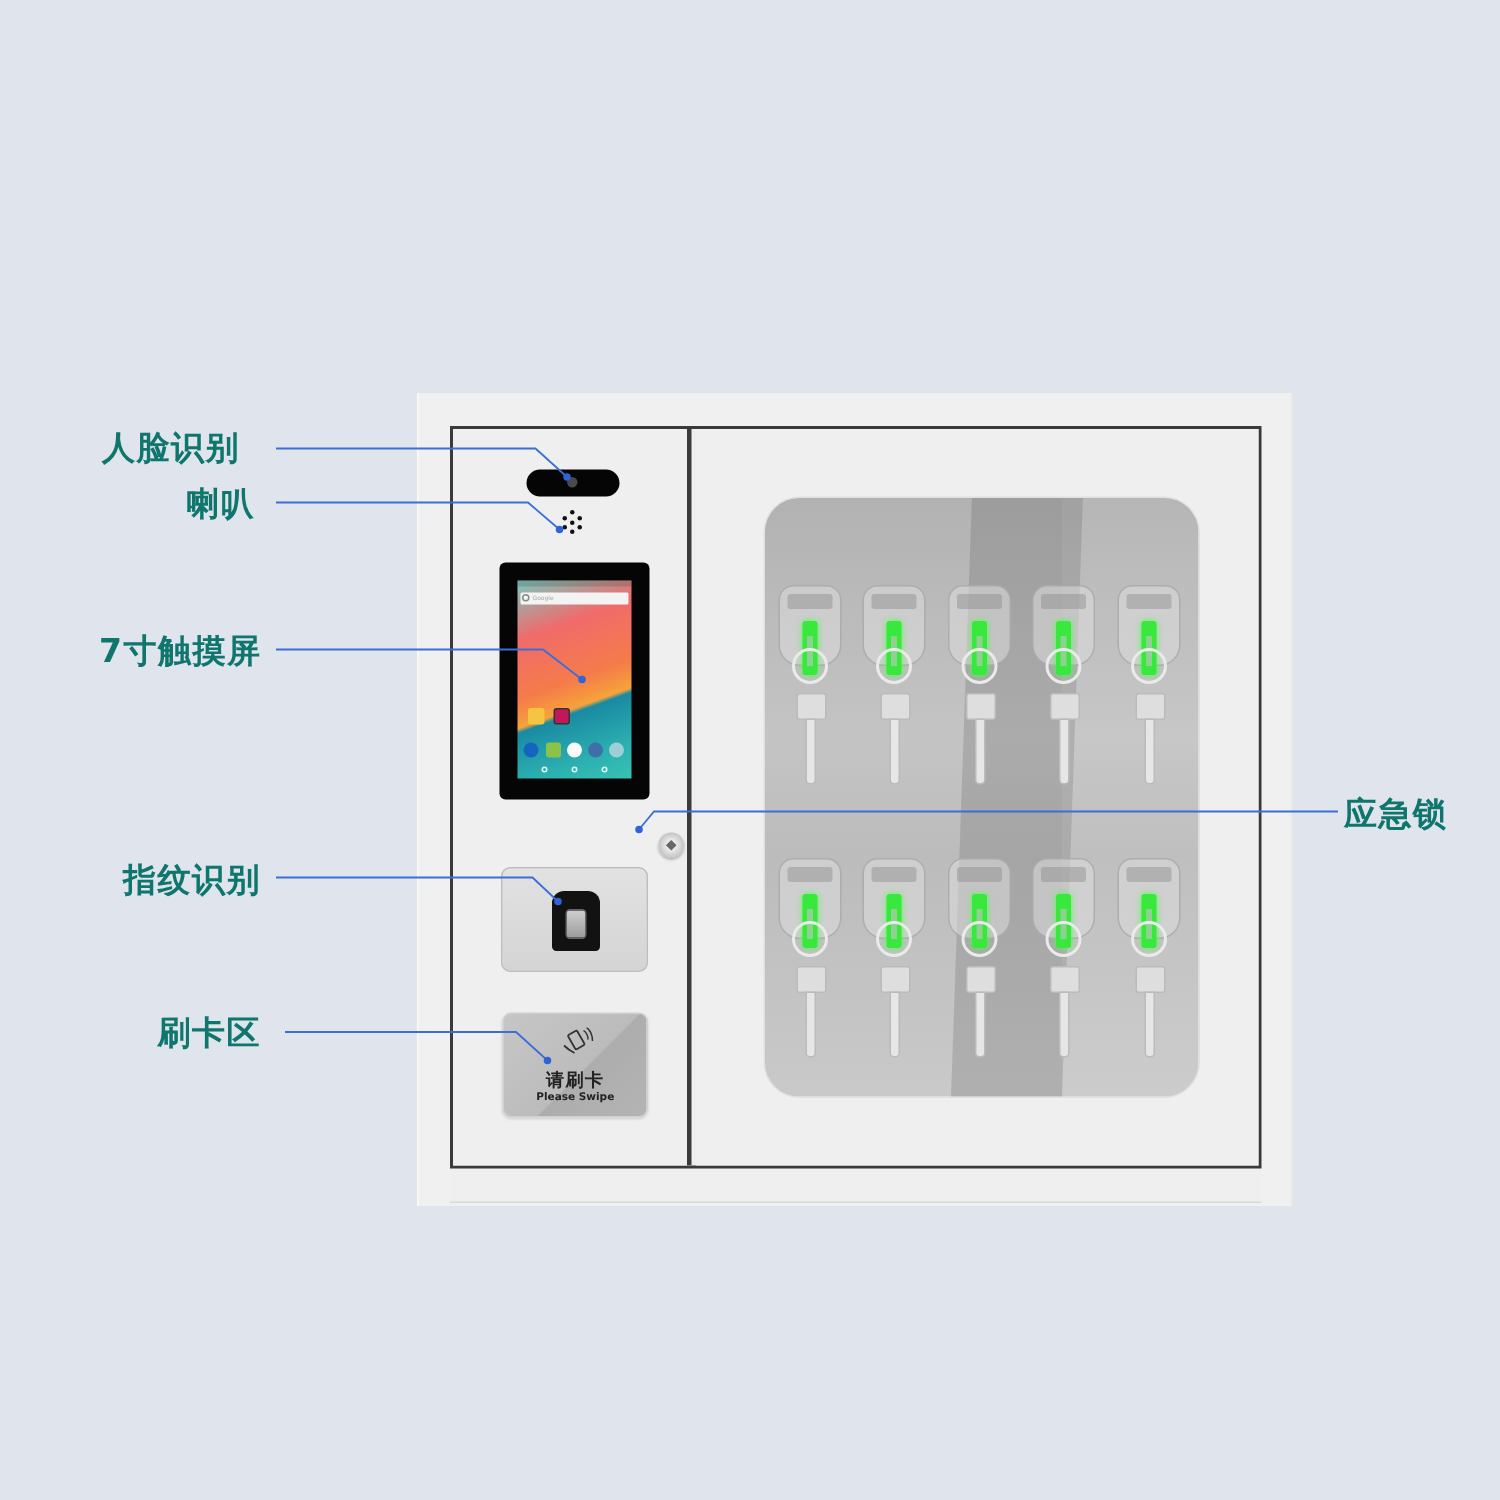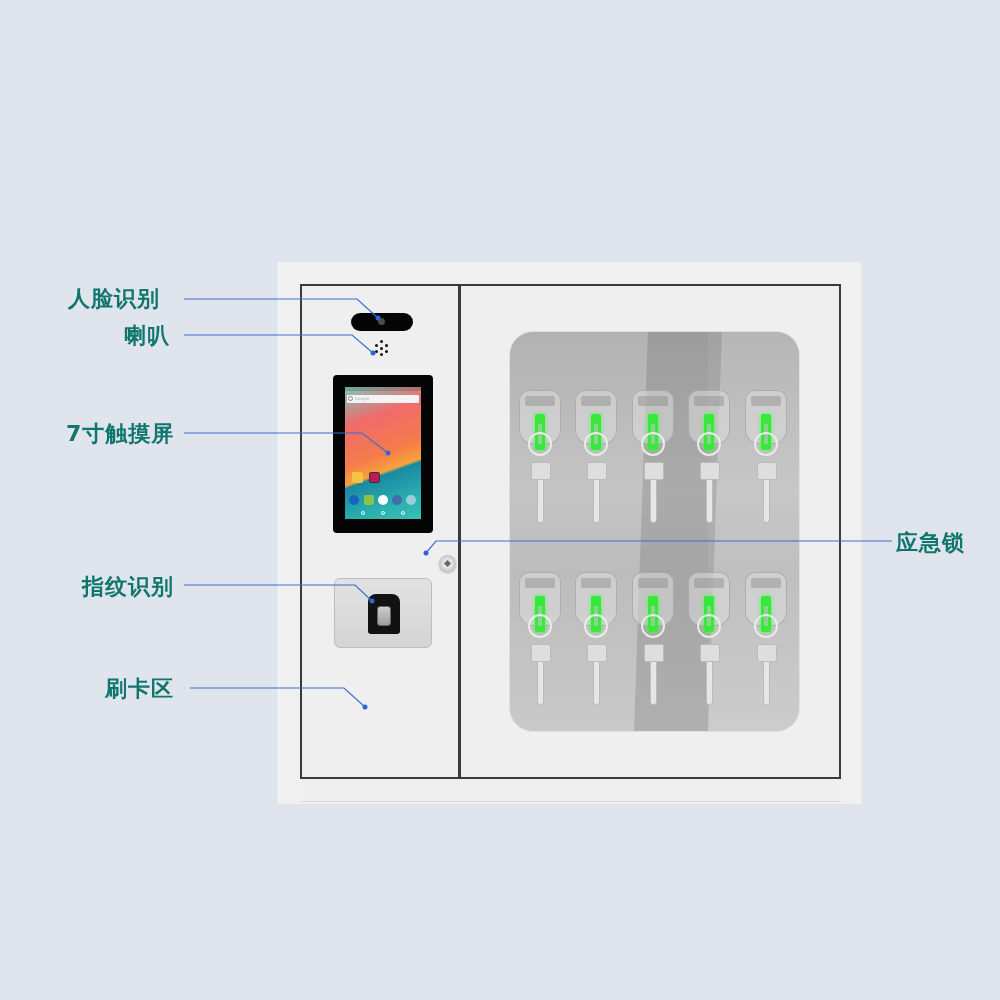--- a/index.html
+++ b/index.html
@@ -104,20 +104,30 @@
       <div class="emergency-lock">
           <div class="keyhole"></div>
         </div>
 
       <div class="fp-box">
         <div class="fp-sensor">
             <div class="pad"></div>
           </div>
       </div>
 
+      <div class="card-box">
+        <svg class="card-icon" viewBox="0 0 22 20">
+          <rect x="7" y="3" width="7" height="11" rx="1" transform="rotate(-30 10 9)" fill="none" stroke="#333" stroke-width="1.2"></rect>
+          <path d="M2 12 Q5 15 9 17" fill="none" stroke="#333" stroke-width="1.2"></path>
+          <path d="M15 2 Q18 4 18 8" fill="none" stroke="#333" stroke-width="1"></path>
+          <path d="M17 0 Q21 3 21 9" fill="none" stroke="#333" stroke-width="1"></path>
+        </svg>
+        <div class="card-title">请刷卡</div>
+        <div class="card-sub">Please Swipe</div>
+      </div>
     </div>
 
     <div class="right-door">
       <div class="glass">
         <div class="band"></div>
         <div class="band2"></div>
 
         <div class="key-slot" style="left:7px;top:58px;">
             <div class="holder"></div>
             <div class="label"></div>

